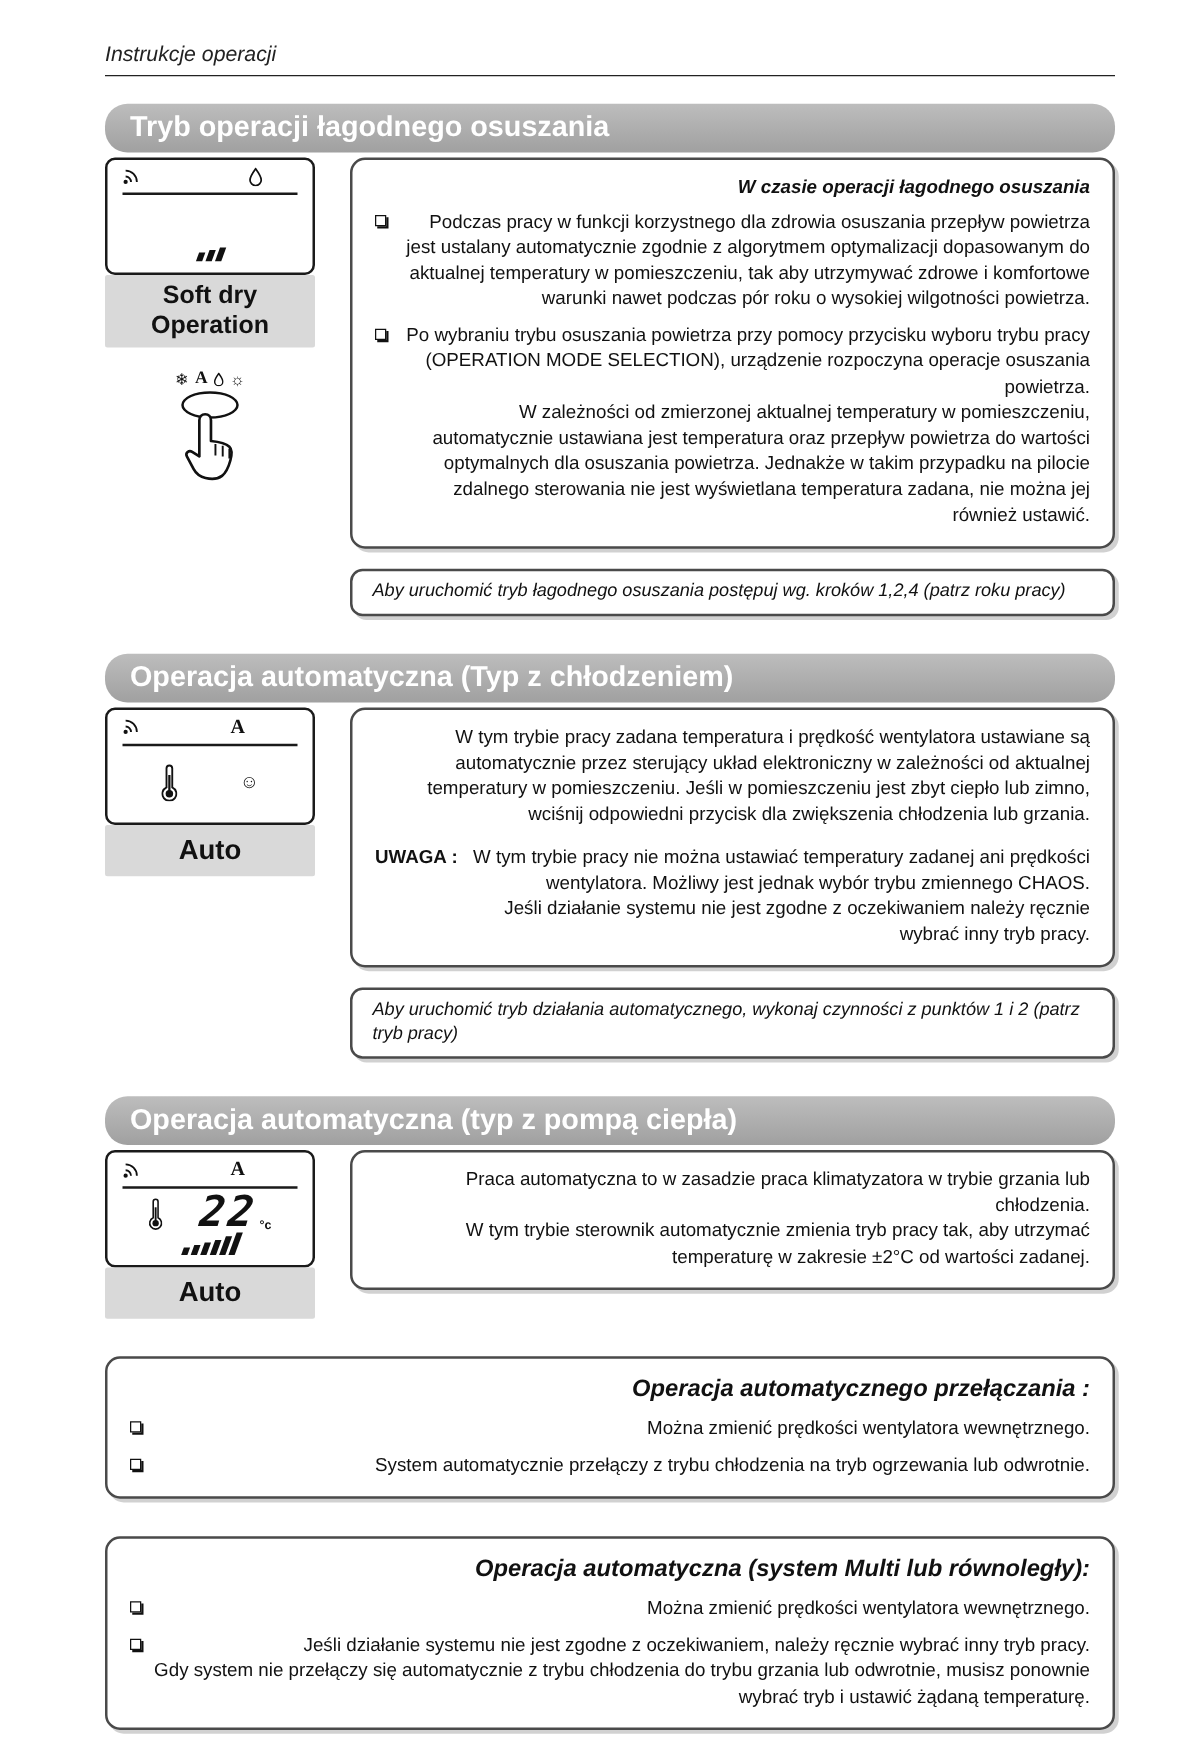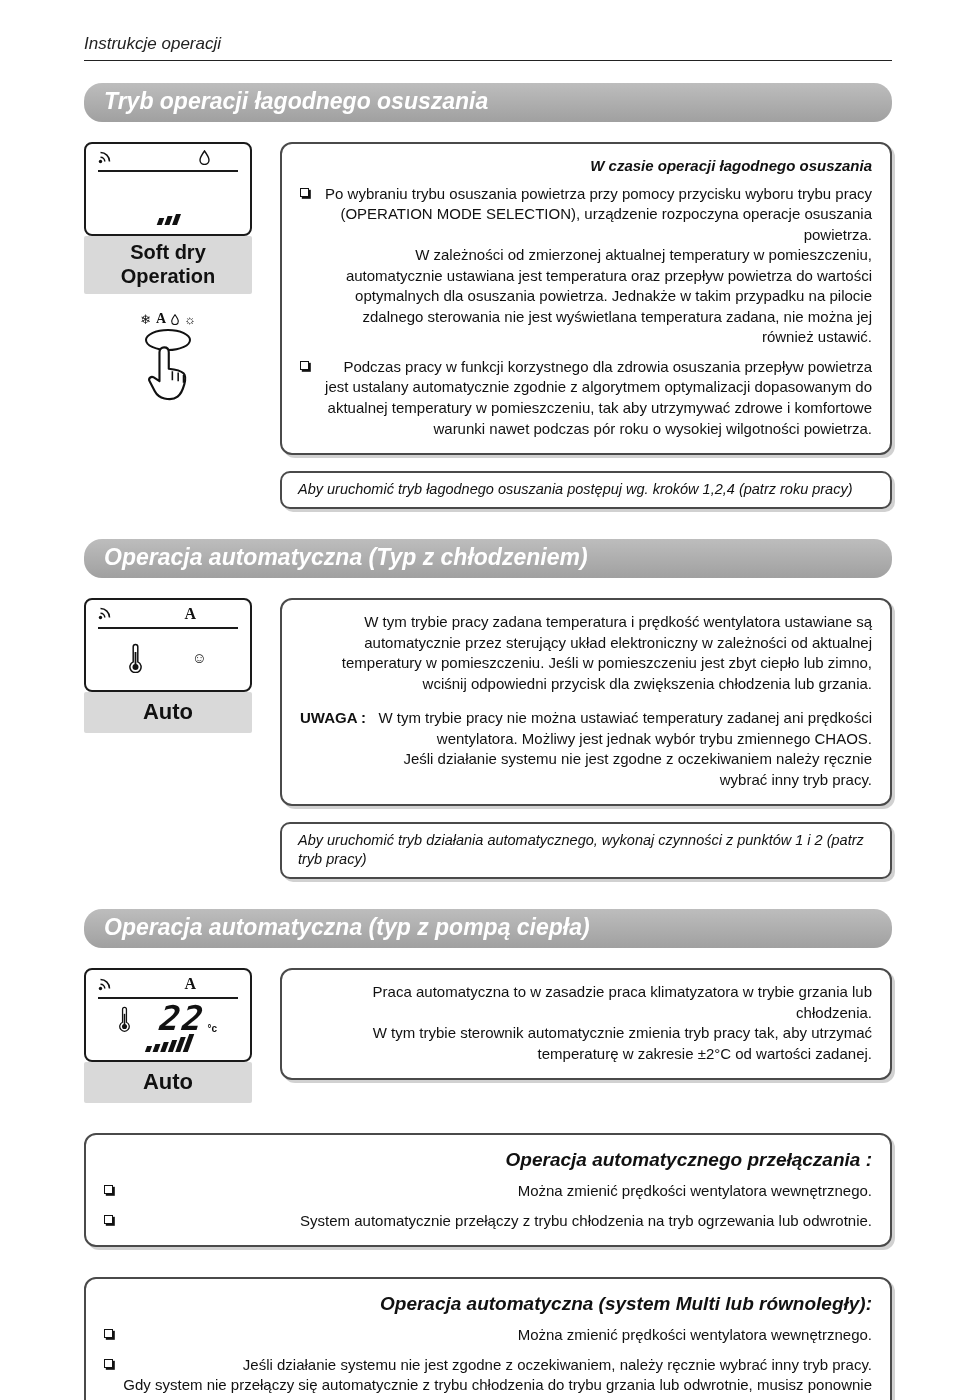--- a/index.html
+++ b/index.html
@@ -5,22 +5,22 @@
   * { margin:0; padding:0; box-sizing:border-box; }
   html,body { background:#fff; }
   body { font-family:"Liberation Sans","DejaVu Sans",sans-serif; color:#111; }
   .page { width:954px; height:1400px; margin:0 auto; padding:34px 62px 30px 84px;
           display:flex; flex-direction:column; background:#fff; }
 
   .doc-header { font-style:italic; font-size:17px; color:#222;
                 padding-bottom:6px; border-bottom:1.4px solid #222; margin-bottom:22px; }
 
   .banner { background:linear-gradient(180deg,#bdbdbd,#a0a0a0); border-radius:18px;
-            color:#fff; font-weight:bold; font-style:italic; font-size:23px;
-            padding:5px 20px 7px; margin-bottom:20px; }
+            color:#fff; font-weight:bold; font-size:23px;
+            padding:5px 20px 7px; margin-bottom:4px; }
 
   .section { margin-bottom:30px; }
   .row { display:flex; align-items:flex-start; }
   .leftcol { flex:0 0 168px; width:168px; margin-right:28px;
              display:flex; flex-direction:column; align-items:center; }
   .rightcol { flex:1; display:flex; flex-direction:column; gap:16px; }
 
   .content-box { border:2px solid #4a4a4a; border-radius:12px; background:#fff;
                  padding:12px 18px 14px; box-shadow:3px 3px 0 rgba(0,0,0,0.18);
                  font-size:15px; line-height:1.37;text-align:right; }
@@ -135,26 +135,26 @@
             <path d="M27.5 28v9.5M33.5 29.5v9M39 32v8" fill="none" stroke="#111" stroke-width="1.6"></path>
           </svg>
         </div>
       </div>
       <div class="rightcol">
         <div class="content-box">
           <div class="box-heading">W czasie operacji łagodnego osuszania</div>
           <div class="bullets">
             <div class="bullet">
               <span class="bullet-marker"></span>
-              <span class="bullet-text">Po wybraniu trybu osuszania powietrza przy pomocy przycisku wyboru trybu pracy (OPERATION MODE SELECTION), urządzenie rozpoczyna operacje osuszania powietrza.
-W zależności od zmierzonej aktualnej temperatury w pomieszczeniu, automatycznie ustawiana jest temperatura oraz przepływ powietrza do wartości optymalnych dla osuszania powietrza. Jednakże w takim przypadku na pilocie zdalnego sterowania nie jest wyświetlana temperatura zadana, nie można jej również ustawić.</span>
+              <span class="bullet-text">Podczas pracy w funkcji korzystnego dla zdrowia osuszania przepływ powietrza jest ustalany automatycznie zgodnie z algorytmem optymalizacji dopasowanym do aktualnej temperatury w pomieszczeniu, tak aby utrzymywać zdrowe i komfortowe warunki nawet podczas pór roku o wysokiej wilgotności powietrza.</span>
             </div>
             <div class="bullet">
               <span class="bullet-marker"></span>
-              <span class="bullet-text">Podczas pracy w funkcji korzystnego dla zdrowia osuszania przepływ powietrza jest ustalany automatycznie zgodnie z algorytmem optymalizacji dopasowanym do aktualnej temperatury w pomieszczeniu, tak aby utrzymywać zdrowe i komfortowe warunki nawet podczas pór roku o wysokiej wilgotności powietrza.</span>
+              <span class="bullet-text">Po wybraniu trybu osuszania powietrza przy pomocy przycisku wyboru trybu pracy (OPERATION MODE SELECTION), urządzenie rozpoczyna operacje osuszania powietrza.
+W zależności od zmierzonej aktualnej temperatury w pomieszczeniu, automatycznie ustawiana jest temperatura oraz przepływ powietrza do wartości optymalnych dla osuszania powietrza. Jednakże w takim przypadku na pilocie zdalnego sterowania nie jest wyświetlana temperatura zadana, nie można jej również ustawić.</span>
             </div>
           </div>
         </div>
         <div class="note-box">Aby uruchomić tryb łagodnego osuszania postępuj wg. kroków 1,2,4 (patrz roku pracy)</div>
       </div>
     </div>
   </div>
 
   <div class="section">
     <div class="banner">Operacja automatyczna (Typ z chłodzeniem)</div>

